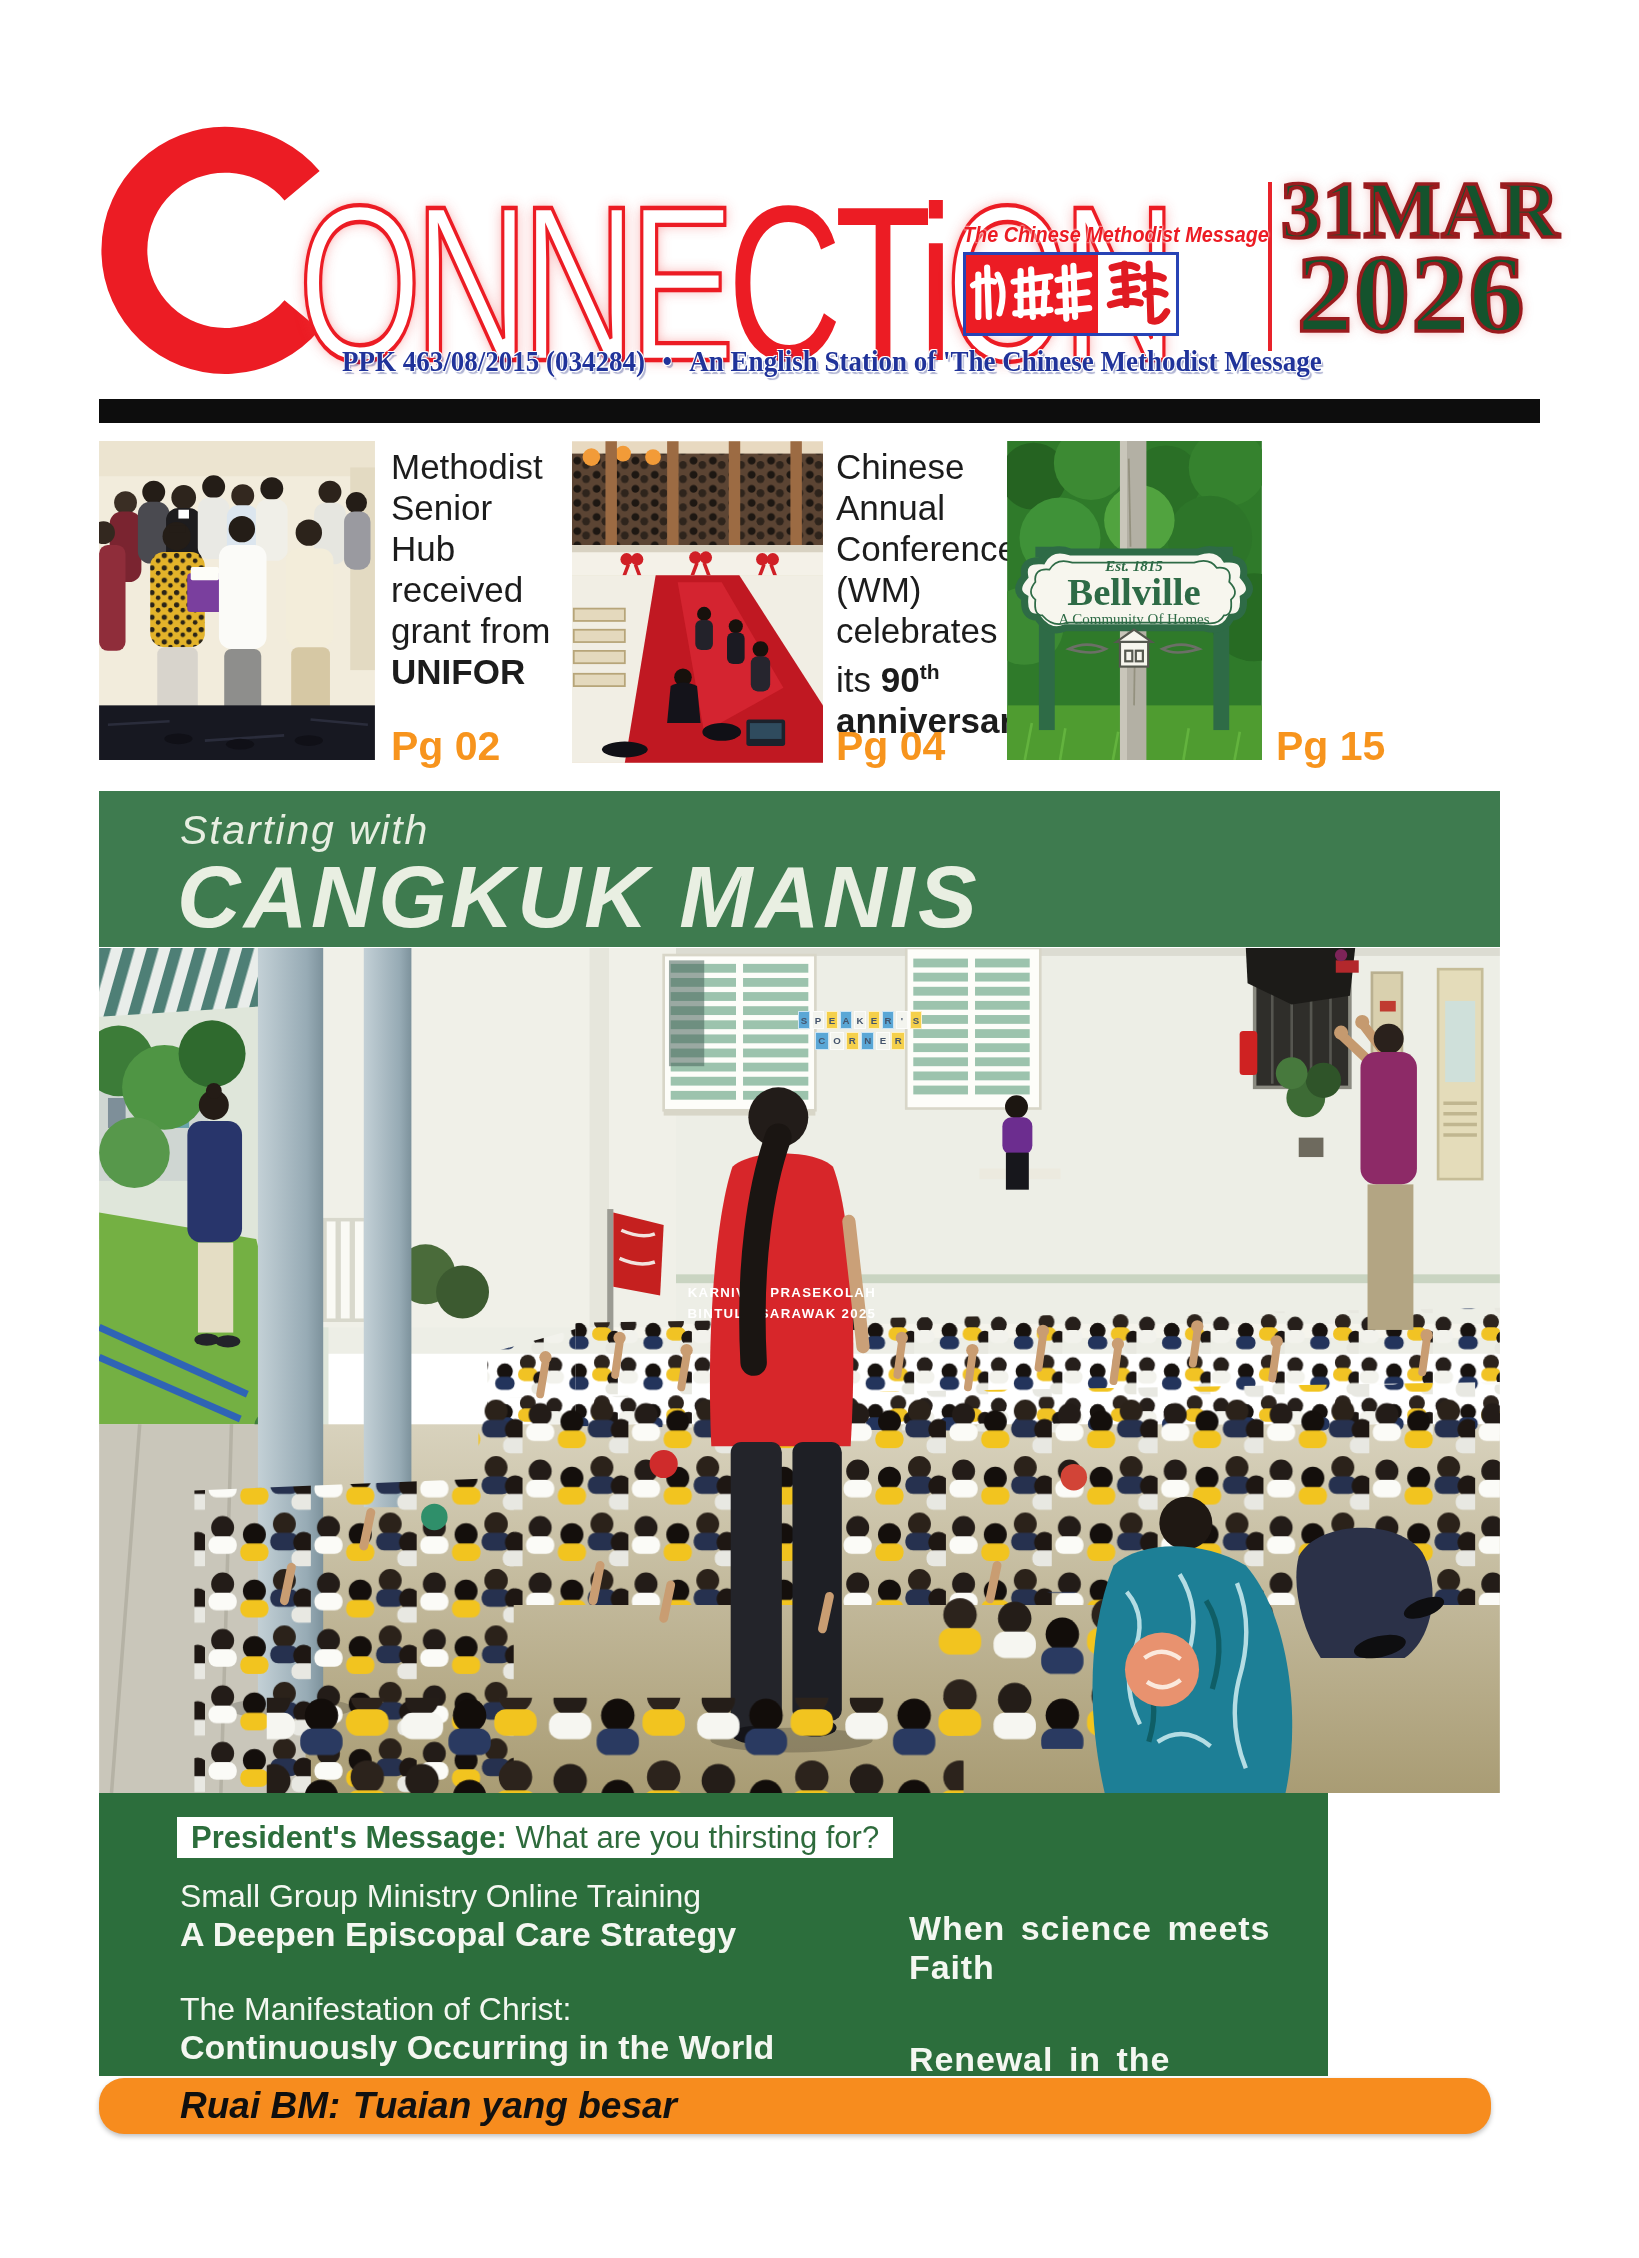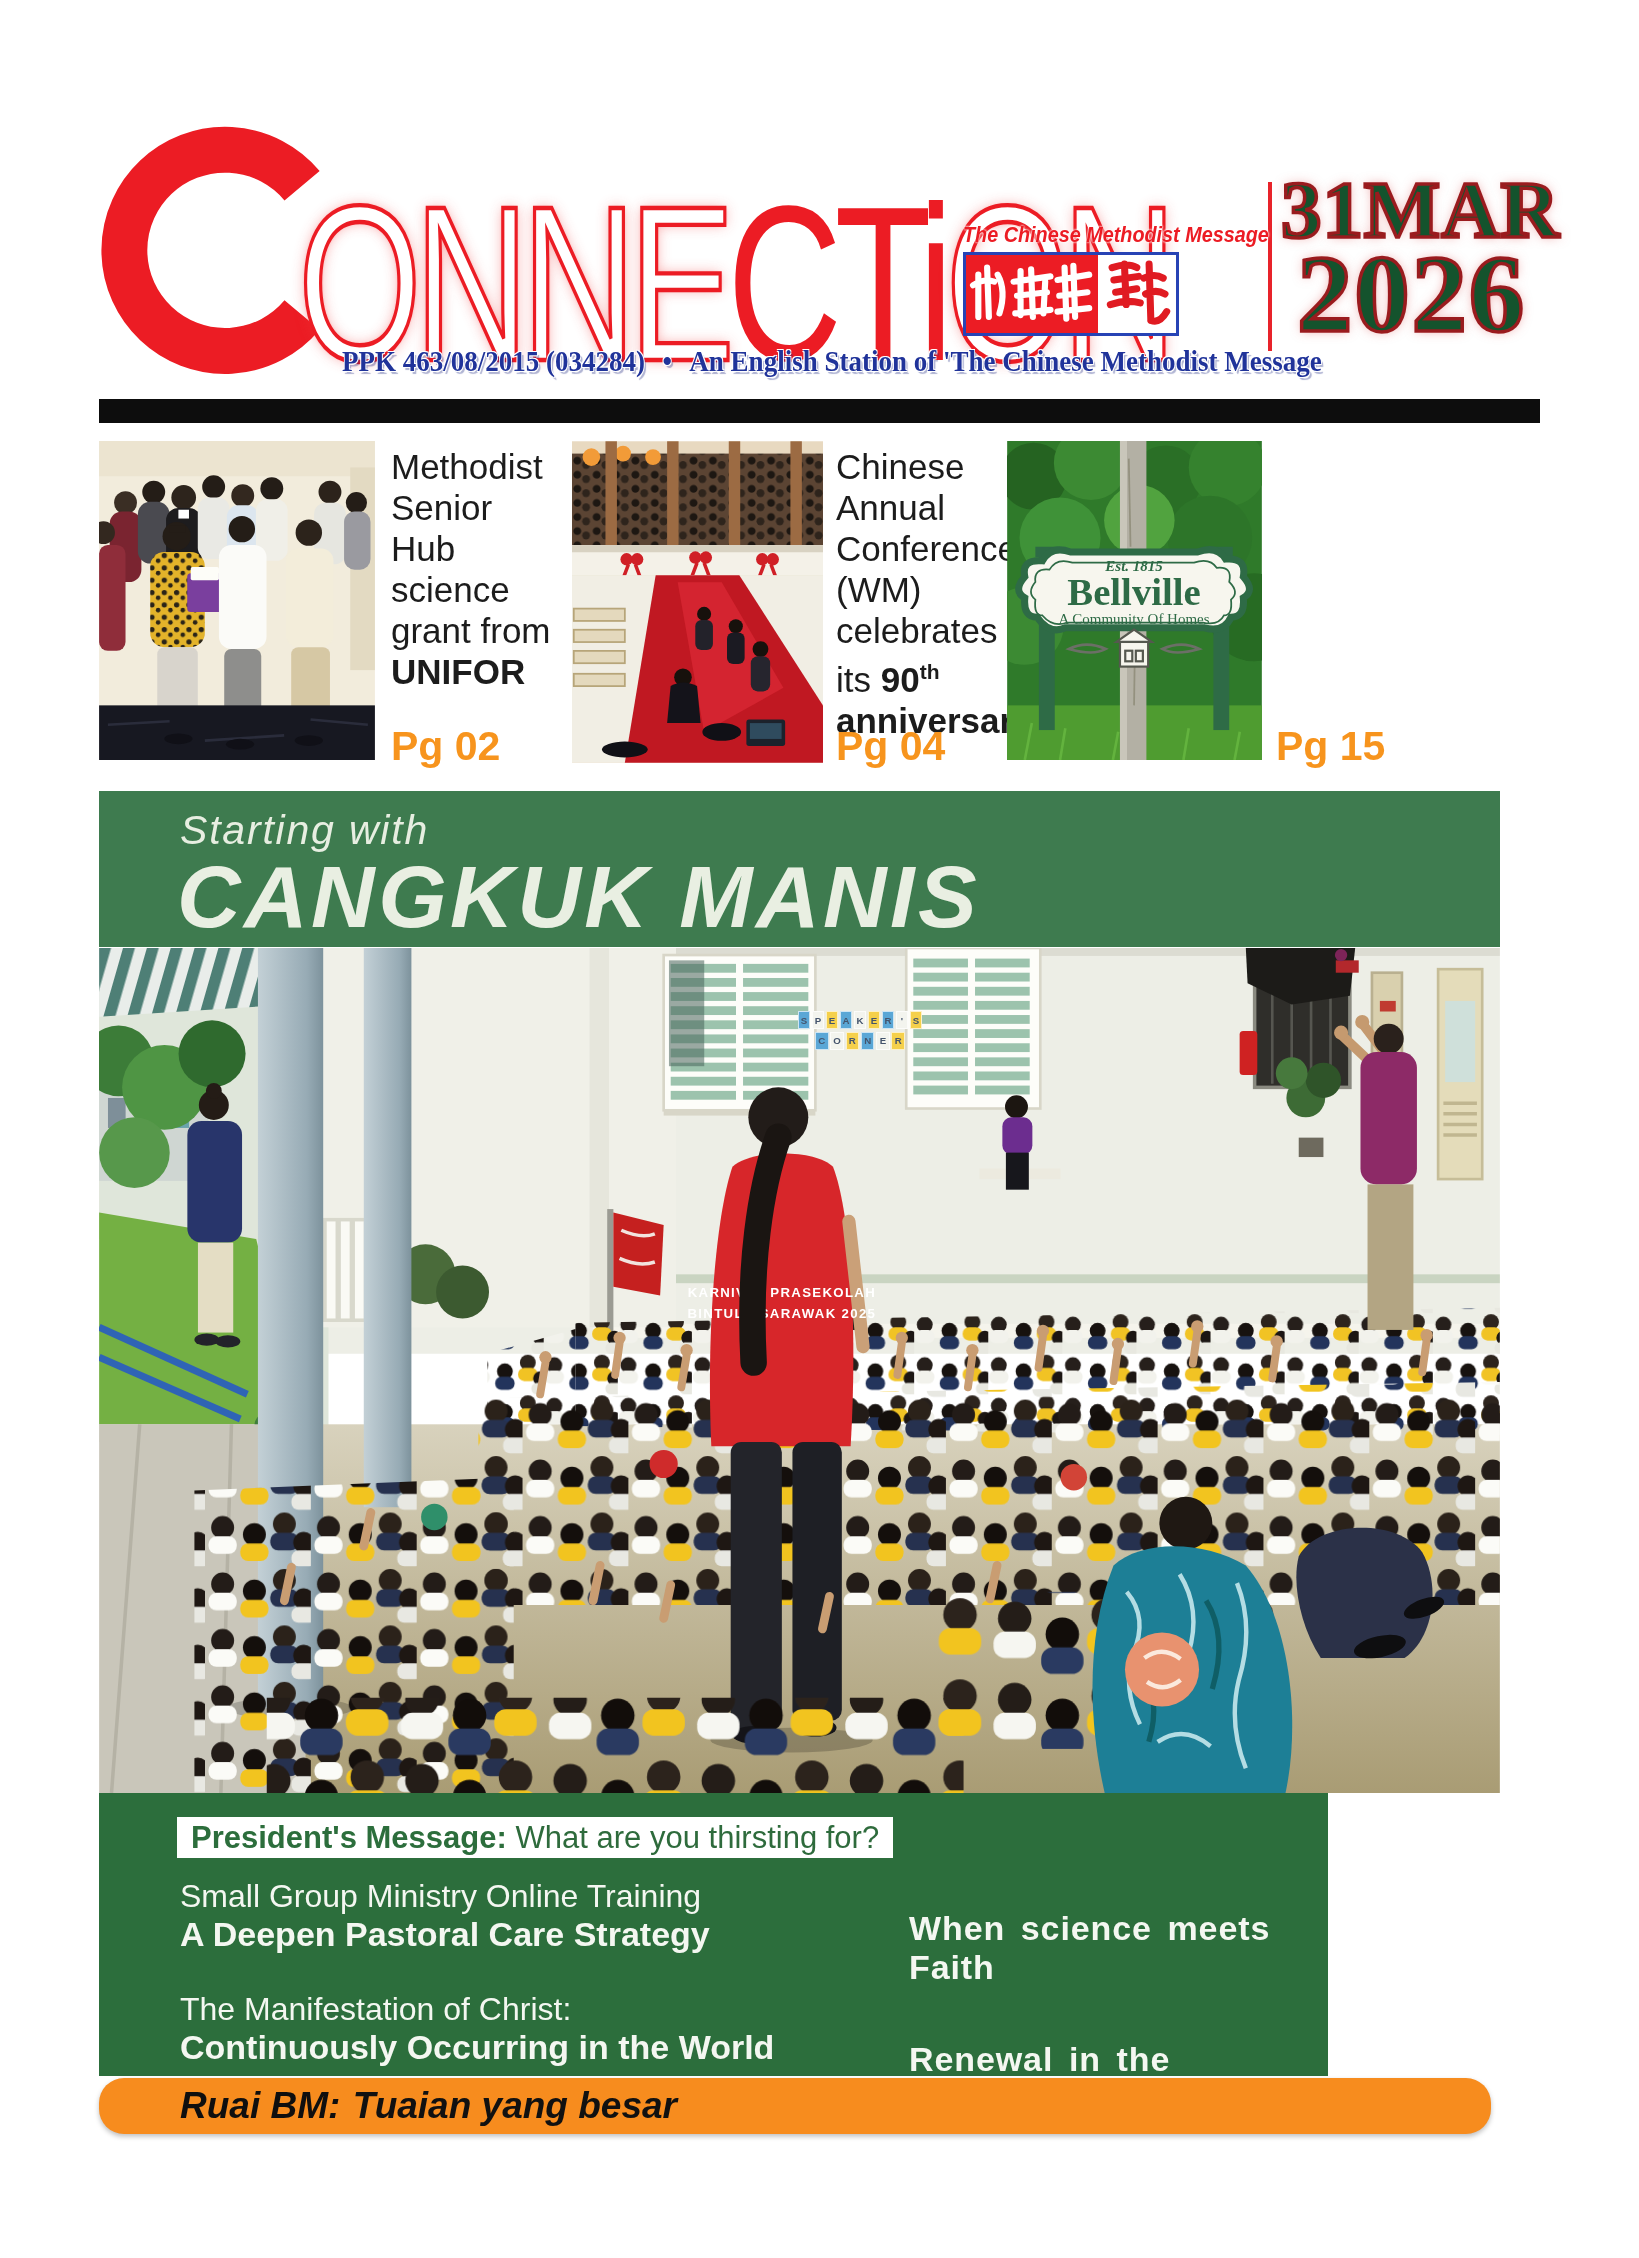--- a/index.html
+++ b/index.html
@@ -186,21 +186,21 @@
           <ellipse cx="160" cy="344" rx="16" ry="6"></ellipse>
           <ellipse cx="238" cy="340" rx="16" ry="6"></ellipse>
       </g>
     </svg>
   </div>
 
   <div class="t-col" style="left:391px;width:172px;">
       <div class="tline"><span class="seg-r">Methodist</span></div>
       <div class="tline"><span class="seg-r">Senior</span></div>
       <div class="tline"><span class="seg-r">Hub</span></div>
-      <div class="tline"><span class="seg-r">science</span></div>
+      <div class="tline"><span class="seg-r">received</span></div>
       <div class="tline"><span class="seg-r">grant from</span></div>
       <div class="tline"><span class="seg-b">UNIFOR</span></div>
     </div>
   <div class="pg" style="left:391px;top:723px;">Pg 02</div>
 
   <div class="t-photo" style="left:572px;">
     <svg viewBox="0 0 285 365" width="251" height="322">
       <defs>
         <pattern id="heads" width="22" height="16" patternUnits="userSpaceOnUse">
           <rect width="22" height="16" fill="#5b4433"></rect>
@@ -651,21 +651,21 @@
   </div>
 
   <div class="footer">
     <div class="pm-box">
       <span class="pm-label">President's Message:</span>
       <span class="pm-text">What are you thirsting for?</span>
     </div>
     <div class="f-left">
       <div class="f-item">
         <div class="f-line1">Small Group Ministry Online Training</div>
-        <div class="f-line2">A Deepen Pastoral Care Strategy</div>
+        <div class="f-line2">A Deepen Episcopal Care Strategy</div>
       </div>
       <div class="f-item" style="margin-top:37px;">
         <div class="f-line1">The Manifestation of Christ:</div>
         <div class="f-line2">Continuously Occurring in the World</div>
       </div>
     </div>
     <div class="f-right">
         <div class="fright-item">When science meets Faith</div>
         <div class="fright-item">Renewal in the Wilderness</div>
       </div>

